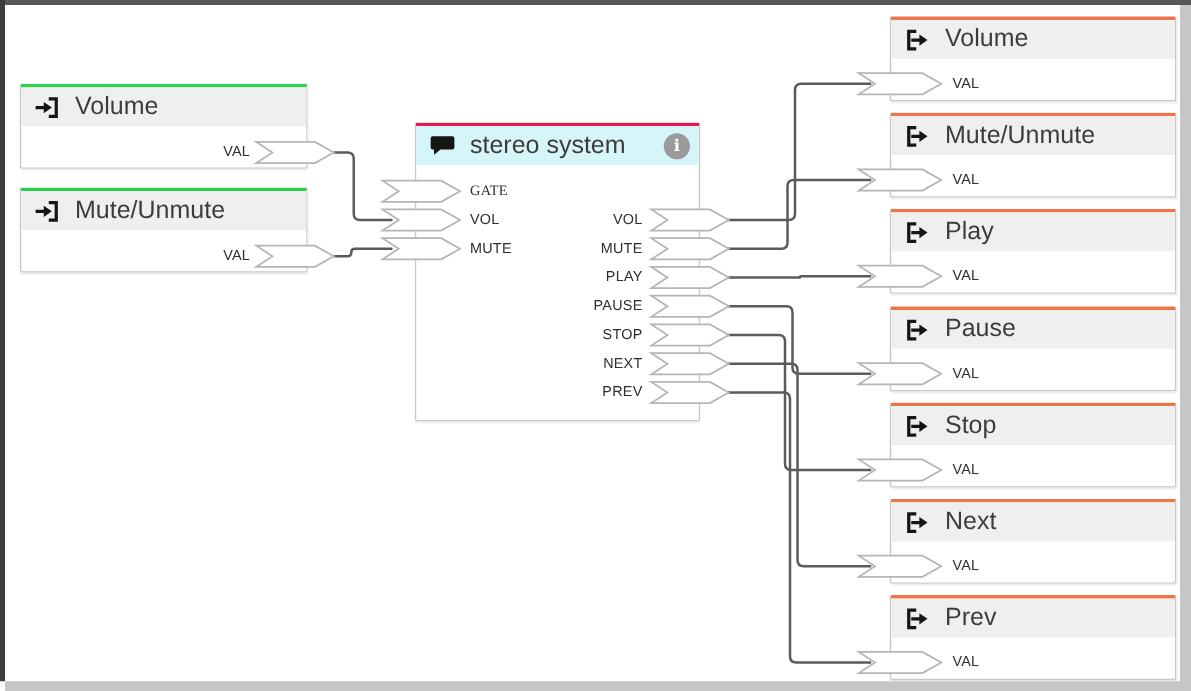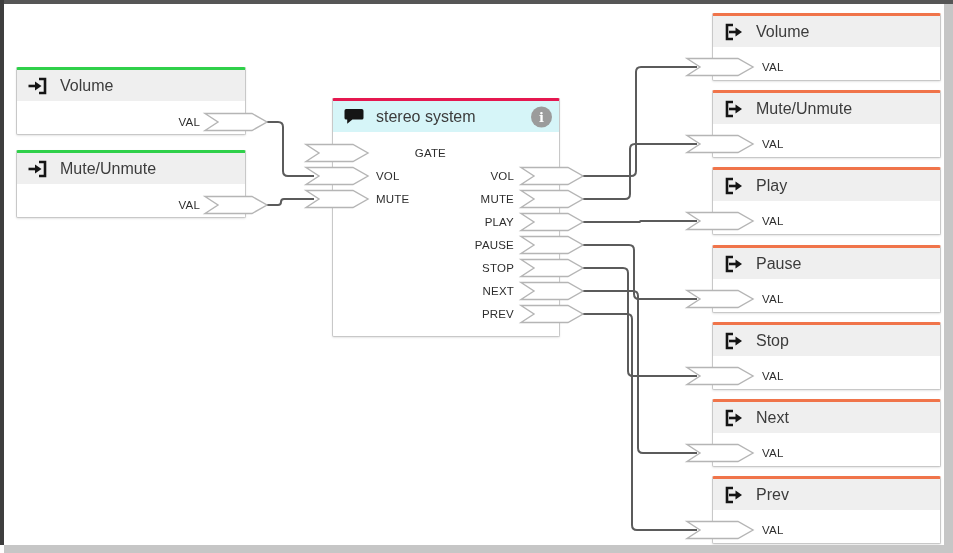--- a/index.html
+++ b/index.html
@@ -4,21 +4,21 @@
 <style>
   html,body{margin:0;padding:0;background:#fff;}
   #frame{position:relative;width:953px;height:553px;background:#ffffff;overflow:hidden;
          font-family:"Liberation Sans",sans-serif;}
   .edge{position:absolute;}
   .node{position:absolute;background:#fff;border:1px solid #c8c8c8;border-top-width:3px;
         border-top-style:solid;box-sizing:border-box;border-radius:2px;
         box-shadow:0 1px 2px rgba(0,0,0,.10);z-index:1;}
   .node-header{height:31px;display:flex;align-items:center;gap:11px;padding:0 10px;
         background:#efefef;position:relative;}
-  .node-title{font-size:16px;color:#3c3c3c;white-space:nowrap;}
+  .node-title{font-size:20px;color:#3c3c3c;white-space:nowrap;}
   .icon{display:flex;align-items:center;}
   .info-btn{position:absolute;right:7px;top:50%;transform:translateY(-50%);
         width:21px;height:21px;border-radius:50%;background:#9b9b9b;color:#ffffff;
         font-weight:bold;font-size:13px;display:flex;align-items:center;justify-content:center;
         font-family:"DejaVu Serif",serif;}
   #graph-svg{position:absolute;left:0;top:0;z-index:2;pointer-events:none;}
   #graph-svg .port,#graph-svg .wire{pointer-events:auto;}
   .port-label{position:absolute;height:17px;line-height:17px;font-size:11.5px;
         color:#2e2e2e;letter-spacing:.2px;z-index:3;pointer-events:none;white-space:nowrap;}
   .scrollbar{position:absolute;background:#c6c6c6;z-index:4;}
@@ -176,21 +176,21 @@
       <polygon points="687,135.5 738,135.5 753,144 738,152.5 687,152.5 700,144" fill="#ffffff" stroke="#b5b5b5" stroke-width="1.4" class="port"></polygon>
       <polygon points="687,212.5 738,212.5 753,221 738,229.5 687,229.5 700,221" fill="#ffffff" stroke="#b5b5b5" stroke-width="1.4" class="port"></polygon>
       <polygon points="687,290.5 738,290.5 753,299 738,307.5 687,307.5 700,299" fill="#ffffff" stroke="#b5b5b5" stroke-width="1.4" class="port"></polygon>
       <polygon points="687,367.5 738,367.5 753,376 738,384.5 687,384.5 700,376" fill="#ffffff" stroke="#b5b5b5" stroke-width="1.4" class="port"></polygon>
       <polygon points="687,444.5 738,444.5 753,453 738,461.5 687,461.5 700,453" fill="#ffffff" stroke="#b5b5b5" stroke-width="1.4" class="port"></polygon>
       <polygon points="687,521.5 738,521.5 753,530 738,538.5 687,538.5 700,530" fill="#ffffff" stroke="#b5b5b5" stroke-width="1.4" class="port"></polygon>
     </svg>
   <div id="labels-layer">
       <div class="port-label" style="left: 120px; top: 114px; width: 80px; text-align: right;">VAL</div>
       <div class="port-label" style="left: 120px; top: 197px; width: 80px; text-align: right;">VAL</div>
-      <div class="port-label" style="left: 376px; top: 145px; width: 70px; text-align: right;">GATE</div>
+      <div class="port-label" style="left: 376px; top: 145px; width: 70px; text-align: left; font-family: Liberation Serif, serif;">GATE</div>
       <div class="port-label" style="left: 376px; top: 168px; width: 70px; text-align: left;">VOL</div>
       <div class="port-label" style="left: 376px; top: 191px; width: 70px; text-align: left;">MUTE</div>
       <div class="port-label" style="left: 436px; top: 168px; width: 78px; text-align: right;">VOL</div>
       <div class="port-label" style="left: 436px; top: 191px; width: 78px; text-align: right;">MUTE</div>
       <div class="port-label" style="left: 436px; top: 214px; width: 78px; text-align: right;">PLAY</div>
       <div class="port-label" style="left: 436px; top: 237px; width: 78px; text-align: right;">PAUSE</div>
       <div class="port-label" style="left: 436px; top: 260px; width: 78px; text-align: right;">STOP</div>
       <div class="port-label" style="left: 436px; top: 283px; width: 78px; text-align: right;">NEXT</div>
       <div class="port-label" style="left: 436px; top: 306px; width: 78px; text-align: right;">PREV</div>
       <div class="port-label" style="left: 762px; top: 59px; width: 60px; text-align: left;">VAL</div>

